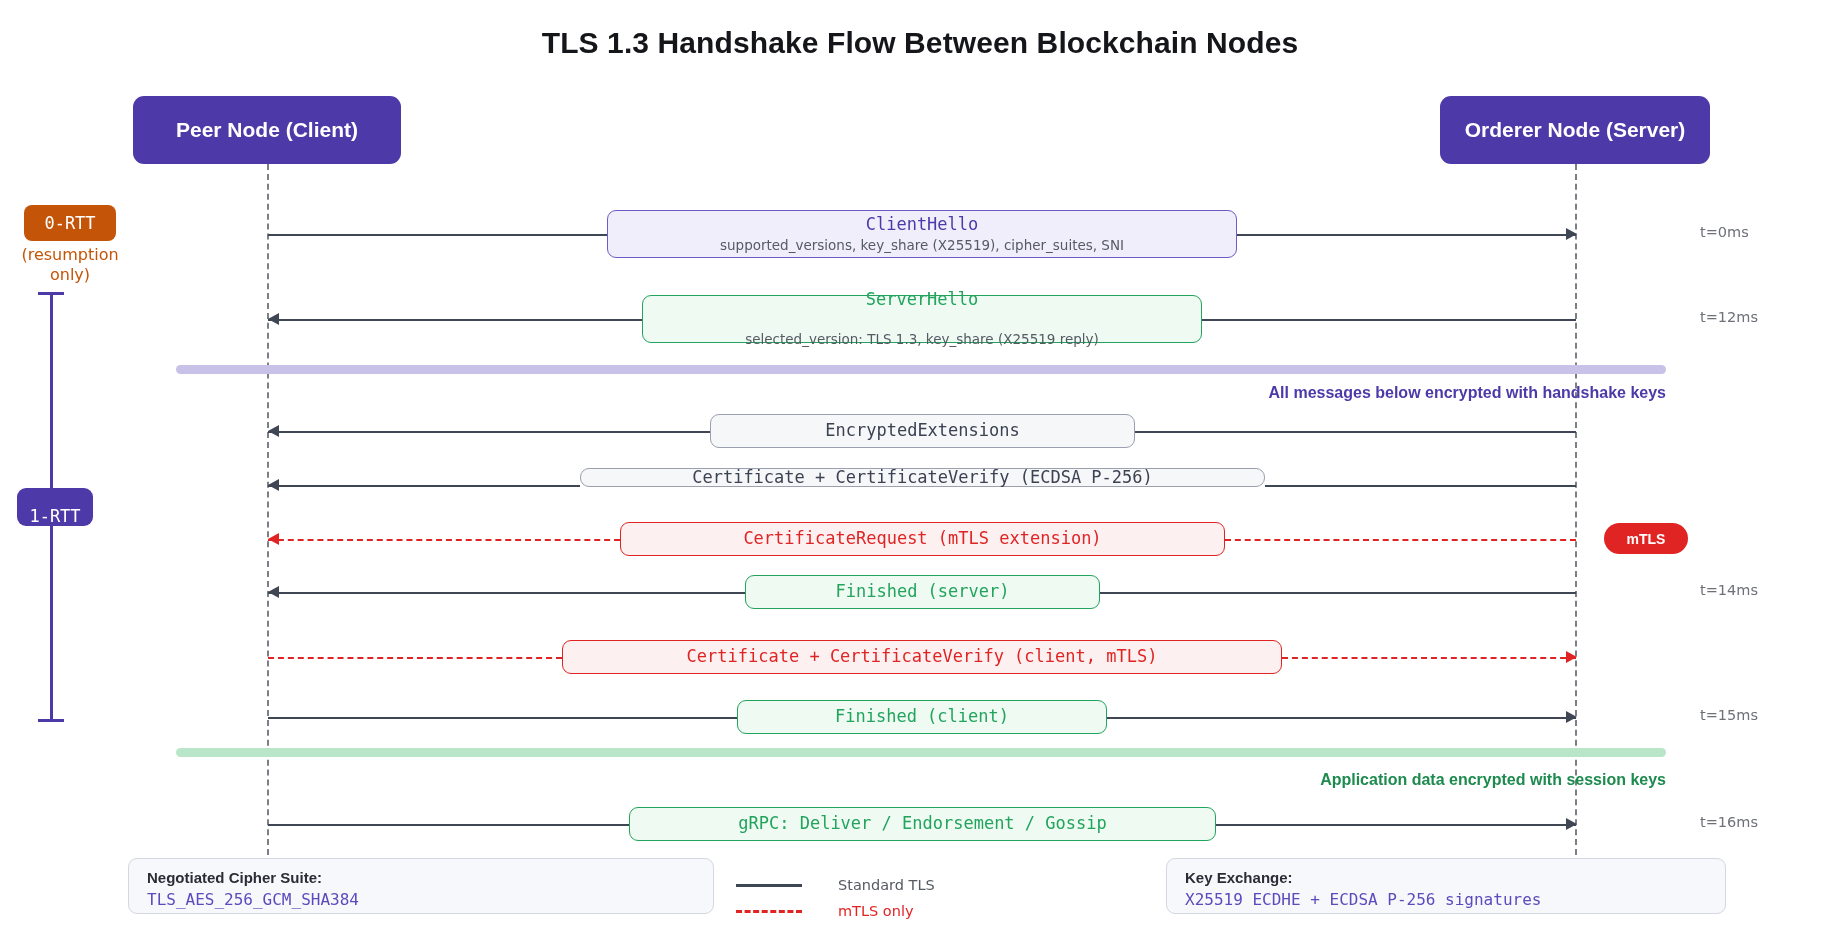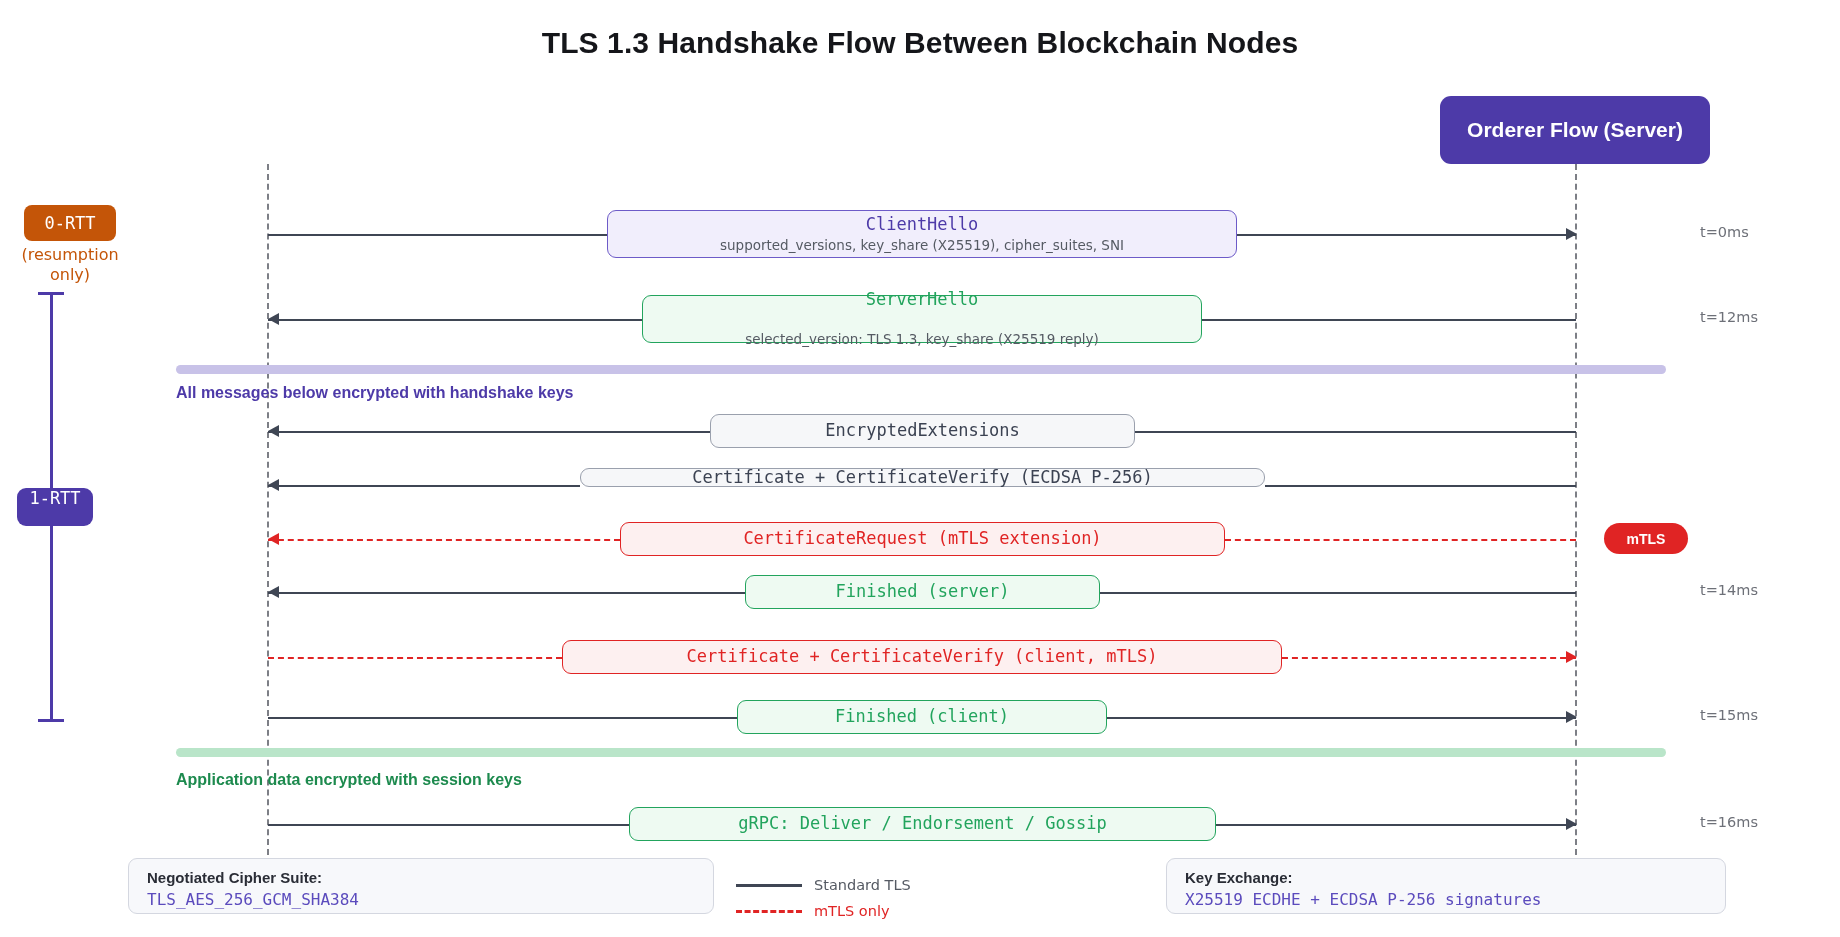--- a/index.html
+++ b/index.html
@@ -57,31 +57,31 @@
     color:#fff;font-size:17px;
     font-family:"DejaVu Sans Mono", monospace;
   }
   .badge-0rtt-sub{
     position:absolute;left:0px;top:245px;width:140px;
     text-align:center;color:#c45508;font-size:16px;line-height:1.28;
   }
   .badge-1rtt{
     position:absolute;left:17px;top:488px;width:76px;height:38px;
     background:#4d3aa8;border-radius:9px;
-    display:flex;align-items:flex-start;justify-content:center;
+    display:flex;align-items:flex-end;justify-content:center;
     color:#fff;font-size:17px;
     font-family:"DejaVu Sans Mono", monospace;
   }
 
   
   .band{
     position:absolute;left:176px;width:1490px;height:9px;border-radius:5px;
   }
   .band-label{
-    position:absolute;left:176px;width:1490px;text-align:left;
+    position:absolute;left:176px;width:1490px;text-align:right;
     font-size:16px;font-weight:bold;
     font-family:"Liberation Sans", sans-serif;
   }
   .arrow-line{
     position:absolute;height:0;top:0;
   }
   .arrow-head{
     position:absolute;top:-6px;width:0;height:0;
     border-top:6px solid transparent;border-bottom:6px solid transparent;
   }
@@ -121,33 +121,36 @@
   .foot .fk{
     font-size:15px;font-weight:bold;color:#2a2d36;
     font-family:"Liberation Sans", sans-serif;line-height:1.45;
   }
   .foot .fv{
     font-size:16px;color:#5b4bbd;line-height:1.4;
     font-family:"DejaVu Sans Mono", monospace;
   }
 
   .legend{position:absolute;left:736px;top:872px;width:260px;}
-  .legend-row{display:flex;align-items:center;height:26px;}
+  .legend-row{display:flex;align-items:center;height:26px;gap:24px;}
   .legend-swatch{width:66px;height:0;margin-right:12px;}
   .legend-text{font-size:14.5px;font-family:"DejaVu Sans", sans-serif;}
 </style>
 </head>
 <body>
 
 <div class="stage">
 
   <div class="title">TLS 1.3 Handshake Flow Between Blockchain Nodes</div>
 
+  <div class="actor client">
+    <span>Peer Node (Client)</span>
+  </div>
   <div class="actor server">
-    <span>Orderer Flow (Server)</span>
+    <span>Orderer Node (Server)</span>
   </div>
 
   <div class="lifeline client"></div>
   <div class="lifeline server"></div>
 
   <div class="rtt-cap top"></div>
   <div class="rtt-bracket"></div>
   <div class="rtt-cap bot"></div>
 
   <div class="badge-0rtt">

